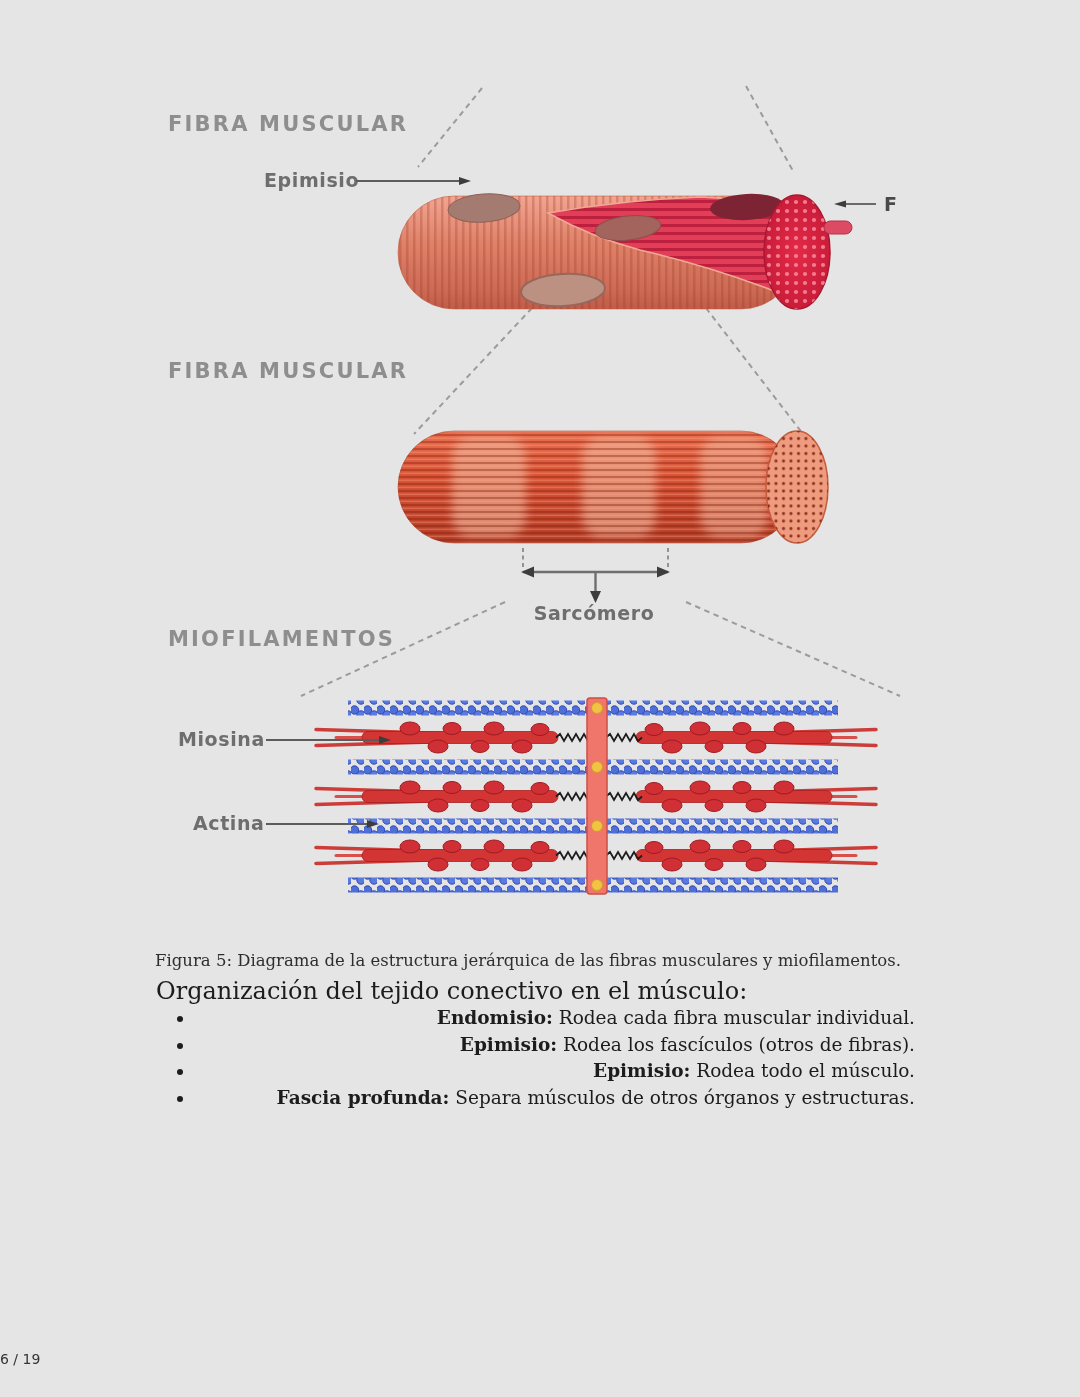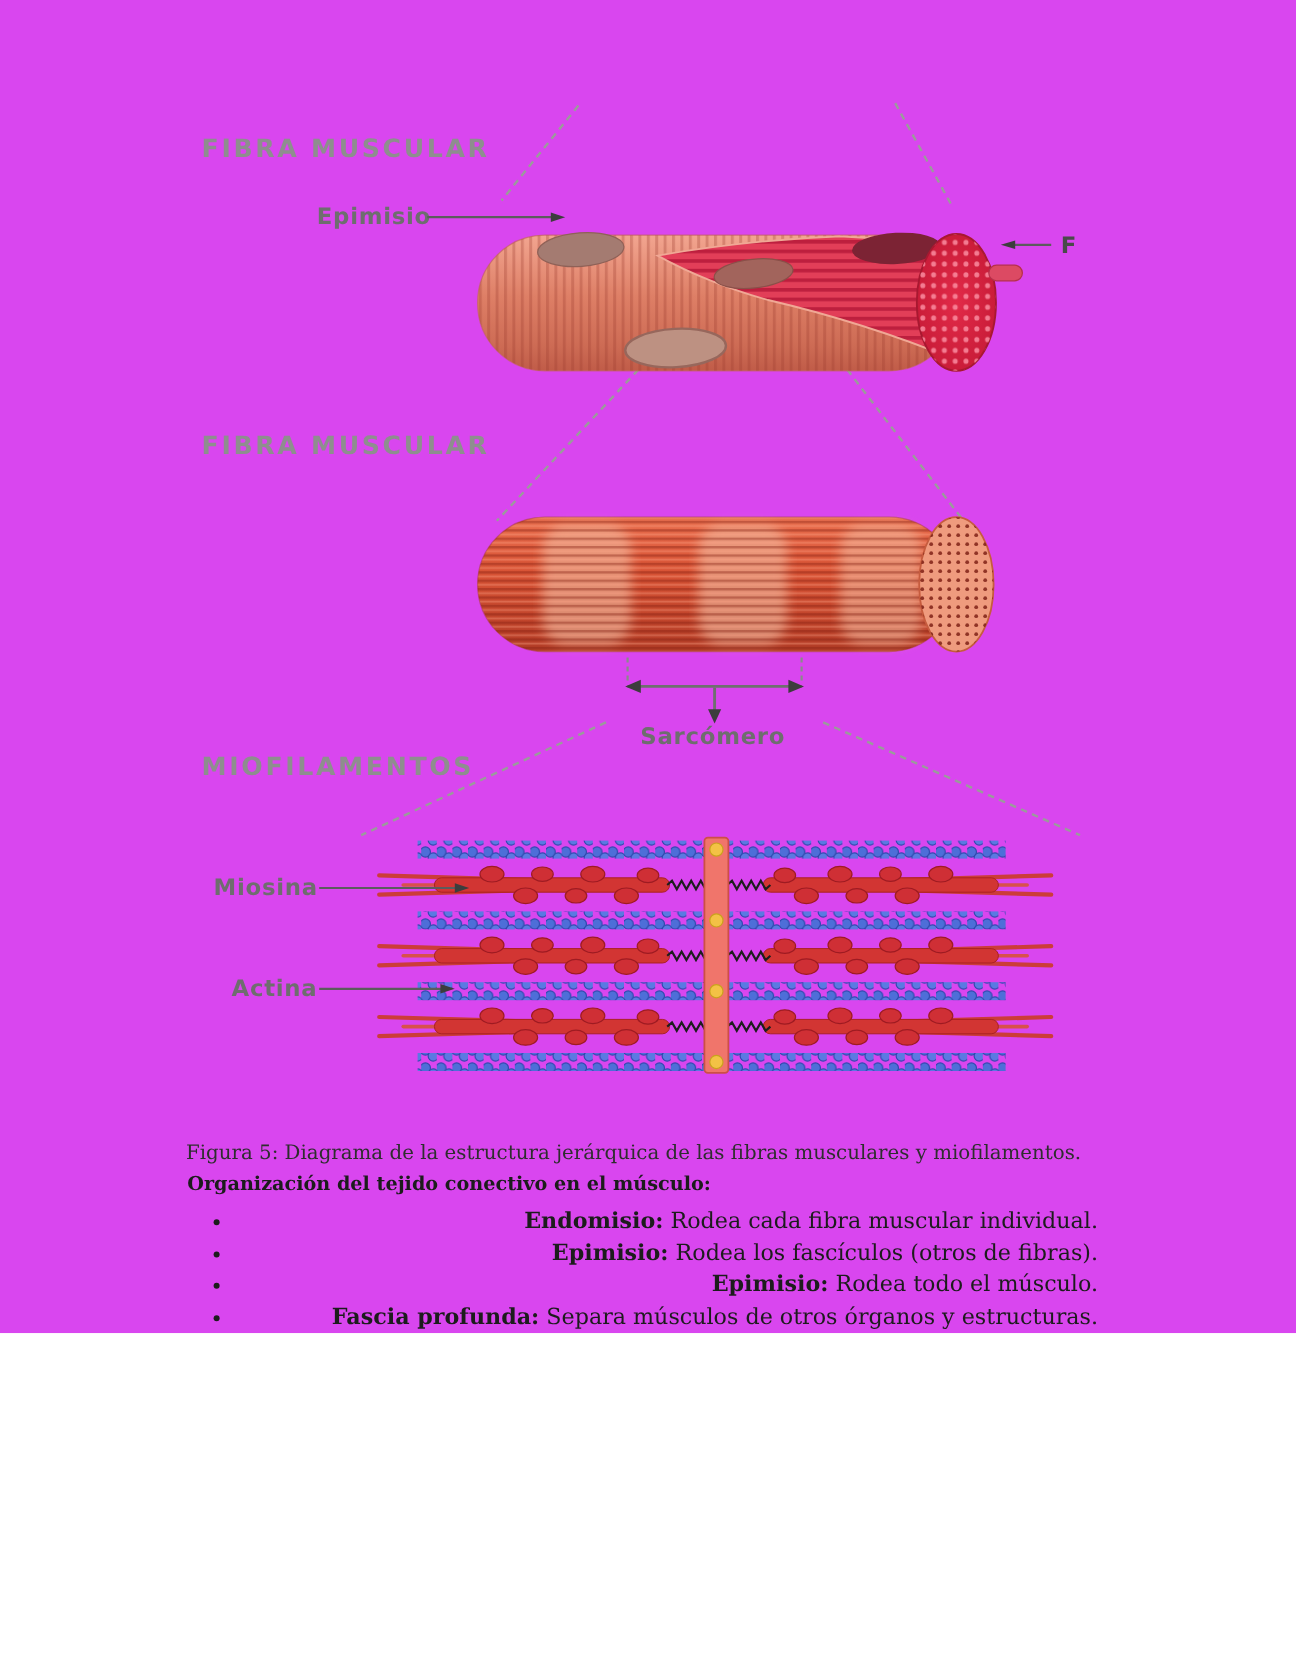--- a/index.html
+++ b/index.html
@@ -1,37 +1,37 @@
 <!DOCTYPE html>
 <html><head>
 <meta charset="utf-8">
 <style>
   html,body{margin:0;padding:0;background:#ffffff;}
-  .page{position:relative;width:1080px;height:1111px;background:#d946ef;overflow:hidden;
+  .page{position:relative;width:1080px;height:1397px;background:#e5e5e5;overflow:hidden;
         font-family:"DejaVu Serif", serif;}
   .figure-svg{position:absolute;left:0;top:0;}
   .big-label{font-family:"DejaVu Sans", sans-serif;font-weight:bold;font-size:21px;
              letter-spacing:2.2px;fill:#8e8e8e;}
   .small-label{font-family:"DejaVu Sans", sans-serif;font-weight:bold;font-size:19px;
              letter-spacing:0.6px;fill:#6e6e6e;}
   .f-label{font-family:"DejaVu Sans", sans-serif;font-weight:bold;font-size:19px;fill:#4a4a4a;}
   .dash{stroke:#9b9b9b;stroke-width:2;stroke-dasharray:5.5 4.5;fill:none;}
   .dash2{stroke:#8a8a8a;stroke-width:1.8;stroke-dasharray:4 3.5;fill:none;}
   .arrow-line{stroke:#5c5c5c;stroke-width:1.8;fill:none;}
   .arrow-head{fill:#3d3d3d;stroke:none;}
   .bracket{stroke:#6f6f6f;stroke-width:2.4;fill:none;}
   .myoThin{stroke:#cc3c39;stroke-width:3.5;stroke-linecap:round;}
   .myoThin2{stroke:#d8504c;stroke-width:3;stroke-linecap:round;}
   .myoRod{fill:#d23533;stroke:#a8201f;stroke-width:0.8;}
   .myoHead{fill:#cf2f35;stroke:#9e1b22;stroke-width:1;}
   .zig{stroke:#1d1d1d;stroke-width:1.8;fill:none;}
   .caption{position:absolute;left:155px;top:934px;width:780px;font-size:16.5px;
            color:#2e2e2e;}
-  .heading{position:absolute;left:156px;top:977px;margin:0;font-size:16px;
-           font-weight:bold;color:#1c1c1c;}
+  .heading{position:absolute;left:156px;top:977px;margin:0;font-size:24px;
+           font-weight:normal;color:#1c1c1c;}
   .bullets{position:absolute;left:178px;top:1005px;width:720px;margin:0;padding-left:17px;
            font-size:18.5px;color:#1c1c1c;}
   .bullets li{line-height:26.5px;margin:0;padding:0;text-align:right;}
   .bullets .term{font-weight:bold;}
   .pagenum{position:absolute;left:0;top:1351px;width:1080px;text-align:left;
            font-family:"DejaVu Sans", sans-serif;font-size:14px;color:#353535;}
 </style>
 </head>
 <body>
 

